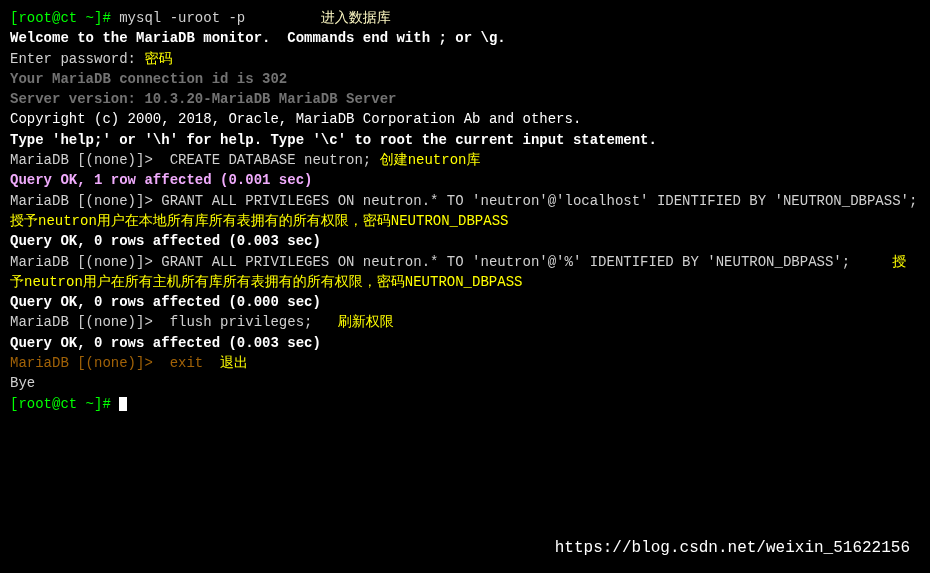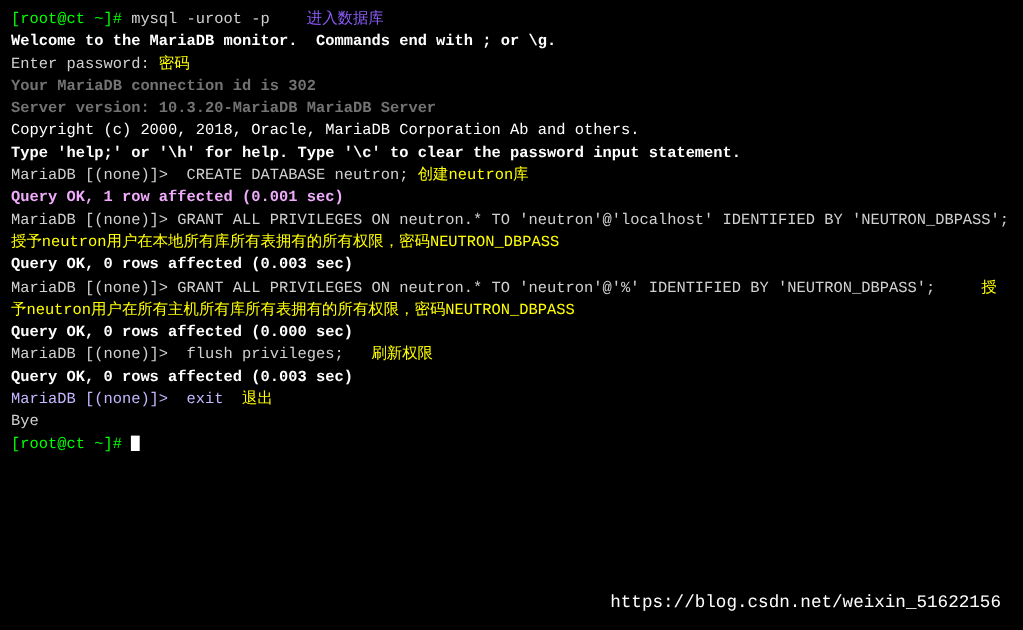--- a/index.html
+++ b/index.html
@@ -36,40 +36,40 @@
       height: 14px;
       background: #ffffff;
       vertical-align: middle;
     }
   </style>
 </head>
 <body>
 
 <div class="terminal">
   <div id="lines-container">
-      <div class="line"><span style="color: rgb(0, 255, 0);">[root@ct ~]# </span><span style="color: rgb(208, 208, 208);">mysql -uroot -p</span><span style="color: #8b5cf6;">    进入数据库</span></div>
+      <div class="line"><span style="color: rgb(0, 255, 0);">[root@ct ~]# </span><span style="color: rgb(208, 208, 208);">mysql -uroot -p</span><span style="color: #fef9c3; margin-left: 42px;">    进入数据库</span></div>
       <div class="line"><span style="color: rgb(255, 255, 255); font-weight: bold;">Welcome to the MariaDB monitor.  Commands end with ; or \g.</span></div>
       <div class="line"><span style="color: rgb(208, 208, 208);">Enter password: </span><span style="color: rgb(255, 255, 0);">密码</span></div>
       <div class="line"><span style="color: #737373; font-weight: bold;">Your MariaDB connection id is 302</span></div>
       <div class="line"><span style="color: #737373; font-weight: bold;">Server version: 10.3.20-MariaDB MariaDB Server</span></div>
       <div class="line"><span style="color: rgb(208, 208, 208);"></span></div>
       <div class="line"><span style="color: rgb(255, 255, 255); font-weight: normal;">Copyright (c) 2000, 2018, Oracle, MariaDB Corporation Ab and others.</span></div>
       <div class="line"><span style="color: rgb(208, 208, 208);"></span></div>
-      <div class="line"><span style="color: rgb(255, 255, 255); font-weight: bold;">Type 'help;' or '\h' for help. Type '\c' to clear the password input statement.</span></div>
+      <div class="line"><span style="color: rgb(255, 255, 255); font-weight: bold;">Type 'help;' or '\h' for help. Type '\c' to root the current input statement.</span></div>
       <div class="line"><span style="color: rgb(208, 208, 208);"></span></div>
       <div class="line"><span style="color: rgb(208, 208, 208); margin-top: 44px;">MariaDB [(none)]&gt;  CREATE DATABASE neutron;</span><span style="color: rgb(255, 255, 0);"> 创建neutron库</span></div>
       <div class="line"><span style="color: #f0abfc; font-weight: bold;">Query OK, 1 row affected (0.001 sec)</span></div>
       <div class="line"><span style="color: rgb(208, 208, 208);"></span></div>
       <div class="line"><span style="color: rgb(208, 208, 208);">MariaDB [(none)]&gt; GRANT ALL PRIVILEGES ON neutron.* TO 'neutron'@'localhost' IDENTIFIED BY 'NEUTRON_DBPASS';</span><span style="color: rgb(255, 255, 0);">    授予neutron用户在本地所有库所有表拥有的所有权限，密码NEUTRON_DBPASS</span></div>
       <div class="line"><span style="color: rgb(255, 255, 255); font-weight: bold;">Query OK, 0 rows affected (0.003 sec)</span></div>
       <div class="line"><span style="color: rgb(208, 208, 208);"></span></div>
       <div class="line"><span style="color: rgb(208, 208, 208); text-align: right;">MariaDB [(none)]&gt; GRANT ALL PRIVILEGES ON neutron.* TO 'neutron'@'%' IDENTIFIED BY 'NEUTRON_DBPASS';</span><span style="color: rgb(255, 255, 0);">     授予neutron用户在所有主机所有库所有表拥有的所有权限，密码NEUTRON_DBPASS</span></div>
       <div class="line"><span style="color: rgb(255, 255, 255); font-weight: bold;">Query OK, 0 rows affected (0.000 sec)</span></div>
       <div class="line"><span style="color: rgb(208, 208, 208);"></span></div>
       <div class="line"><span style="color: rgb(208, 208, 208);">MariaDB [(none)]&gt;  flush privileges;</span><span style="color: rgb(255, 255, 0);">   刷新权限</span></div>
       <div class="line"><span style="color: rgb(255, 255, 255); font-weight: bold;">Query OK, 0 rows affected (0.003 sec)</span></div>
       <div class="line"><span style="color: rgb(208, 208, 208);"></span></div>
-      <div class="line"><span style="color: #c4b5fd;">MariaDB [(none)]&gt;  exit</span><span style="color: rgb(255, 255, 0);">  退出</span></div>
+      <div class="line"><span style="color: #a16207;">MariaDB [(none)]&gt;  exit</span><span style="color: rgb(255, 255, 0);">  退出</span></div>
       <div class="line"><span style="color: rgb(208, 208, 208);">Bye</span></div>
       <div class="line"><span style="color: rgb(0, 255, 0);">[root@ct ~]# </span><span class="cursor"></span></div>
     </div>
   <div class="watermark">https://blog.csdn.net/weixin_51622156</div>
 </div>
 
 </body></html>

